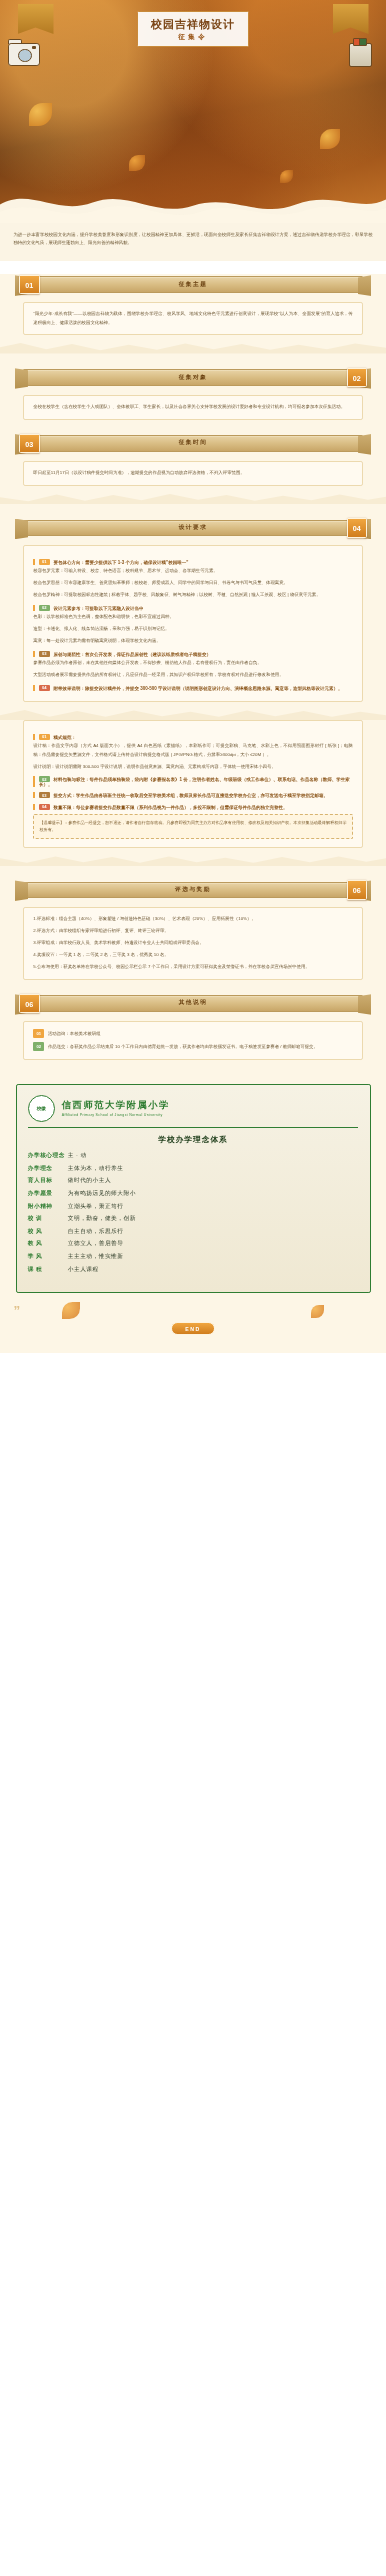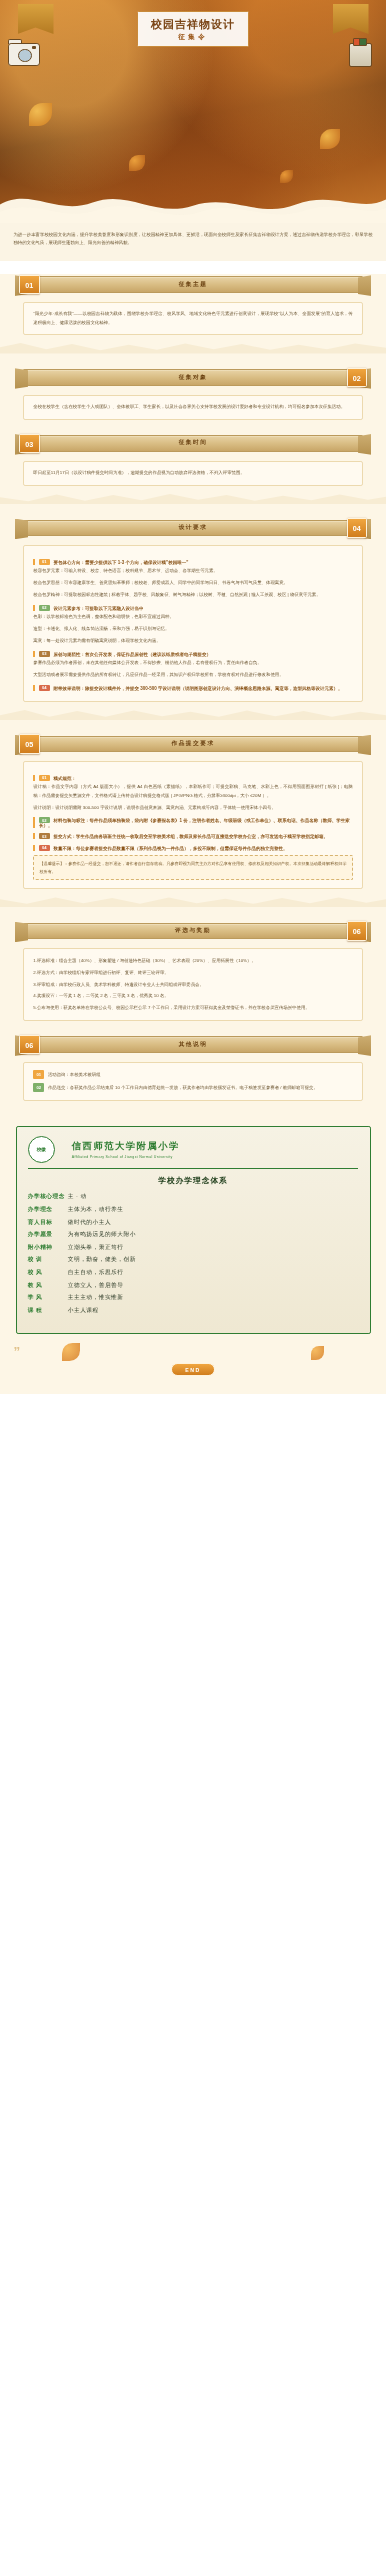--- a/index.html
+++ b/index.html
@@ -187,21 +187,21 @@
   .poster {
     display:inline-block; width:355px;
     background:linear-gradient(180deg,#f6f2e4 0%, #efe8d2 100%);
     border:1px solid #2f7d32;
     border-radius:2.1px;
     padding:9.3px 11.3px 13.4px;
     text-align:left;
     position:relative;
   }
   .poster-head {
-    display:flex; align-items:center; gap:17px;
+    display:flex; align-items:center; gap:7px;
     border-bottom:1px solid #2f7d32; padding-bottom:5.2px; margin-bottom:7.2px;
   }
   .poster-logo {
     width:27px; height:27px; border-radius:50%;
     border:1px solid #2f7d32; background:#fff;
     display:flex; align-items:center; justify-content:center;
     color:#2f7d32; font-size:4.6px; font-weight:bold; flex:0 0 auto;
     text-align:center; line-height:1.1;
   }
   .poster-name-cn { font-size:9.3px; font-weight:bold; color:#2f7d32; letter-spacing:1.5px; }
@@ -361,25 +361,20 @@
           </span>
         </div>
       </div>
     </div>
 
     <svg class="torn" viewBox="0 0 750 26" preserveAspectRatio="none">
       <path d="M0,16 L48,6 L96,19 L150,8 L205,19 L260,7 L315,18 L370,9 L425,19 L480,7 L535,18 L590,8 L645,19 L700,9 L750,16 L750,26 L0,26 Z" fill="#f7ecd3"></path>
     </svg>
 
     <div class="section">
-      <div class="banner left">
-        <div class="plank"></div>
-        <div class="b-num">05</div>
-        <div class="b-text">作品提交要求</div>
-      </div>
 
       <div class="card">
         <div>
           <span class="bar-title">
             <span class="tag">01</span>
             <span>稿式规范：</span>
           </span>
           <p>设计稿：作品文字内容（方式 A4 版面大小），提供 A4 白色画纸（素描纸），本彩纸作可；可提交彩稿、马克笔、水彩上色，不得用照面图形材打 [ 纸张 ]；电脑稿：作品需要提交矢量源文件，文件格式请上传符合设计稿提交格式版 ( JPG/PNG 格式，分辨率≥300dpi，大小 ≤20M ）。</p>
           <p>设计说明：设计说明需附 300-500 字设计说明，说明作品创意来源、寓意内涵、元素构成等内容，字体统一使用宋体小四号。</p>
         </div>

